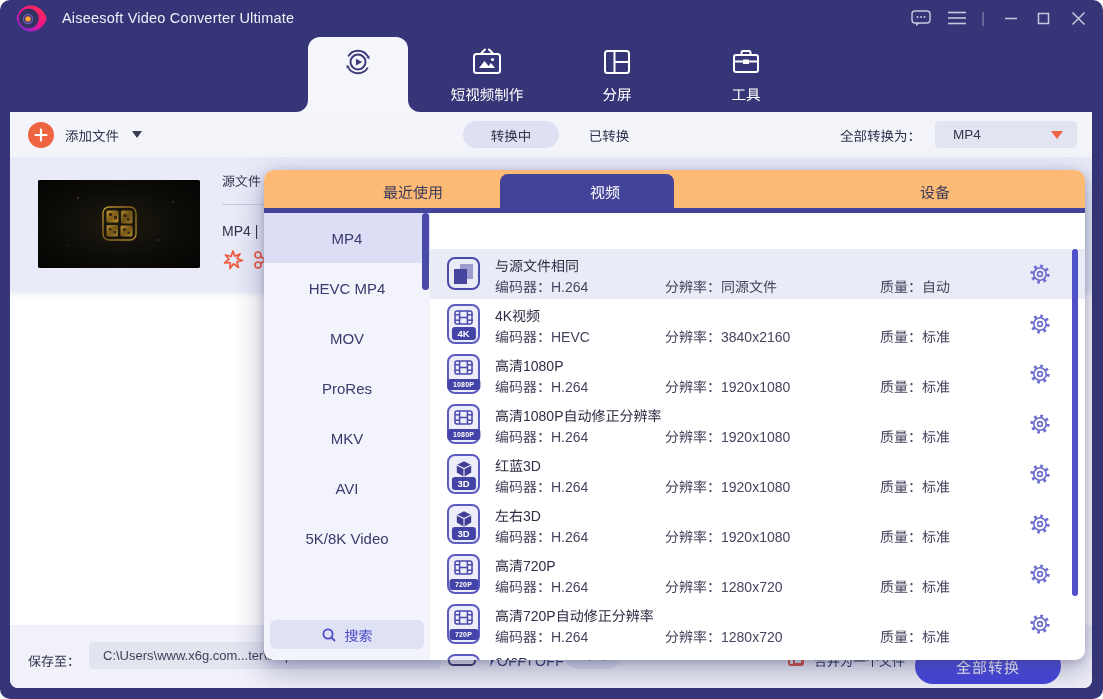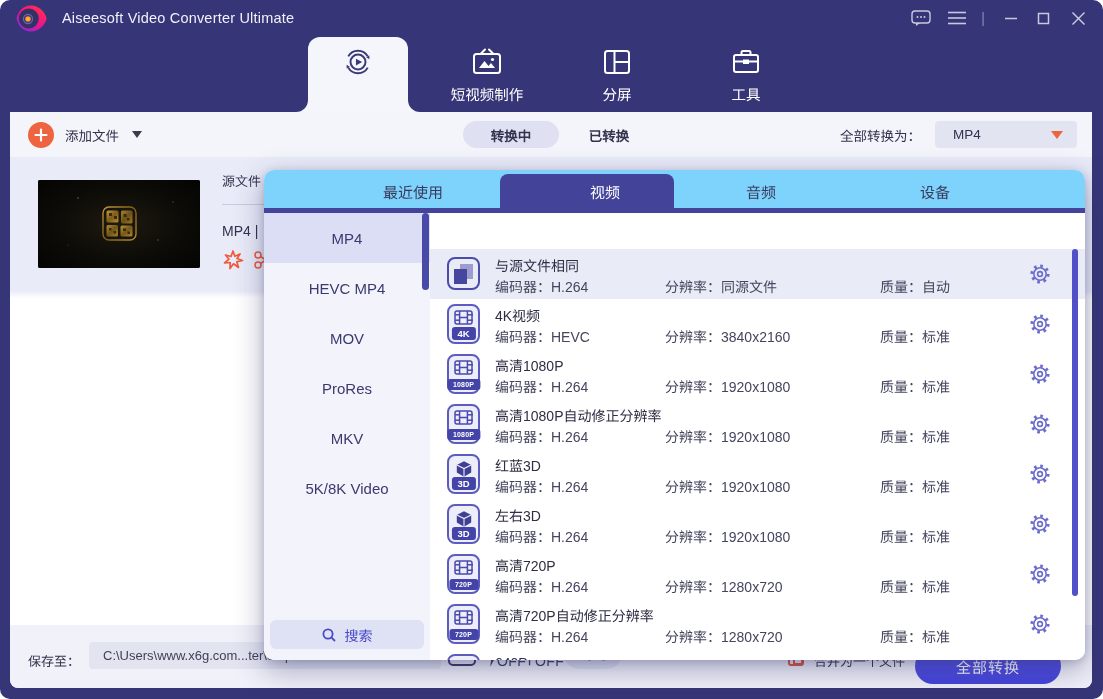--- a/index.html
+++ b/index.html
@@ -41,21 +41,21 @@
 
   
   .toolbar { position:absolute; left:0; top:0; width:100%; height:45px; background:#F3F5FB; }
   .addfile { position:absolute; left:18px; top:0; height:45px; display:flex; align-items:center; gap:11px; cursor:pointer; }
   .add-circle { width:26px; height:26px; border-radius:50%; background:#EE6440; color:#fff;
                 display:flex; align-items:center; justify-content:center; }
   .addfile .alabel { font-size:13.5px; color:#33334E; }
   .caret-dark { width:0; height:0; border-left:5.5px solid transparent; border-right:5.5px solid transparent;
                 border-top:7px solid #3A3A50; margin-left:2px; }
   .seg { position:absolute; top:9px; height:27px; border-radius:14px; display:flex; align-items:center;
-         justify-content:center; font-size:13.5px; color:#33334E; cursor:pointer;font-weight:bold; }
+         justify-content:center; font-size:13.5px; color:#33334E; cursor:pointer; }
   .seg-converting { left:453px; width:96px; background:#DFE1F3; }
   .seg-converted  { left:566px; width:66px; }
   .convertall { position:absolute; right:171px; top:0; height:45px; display:flex; align-items:center;
                 font-size:13.5px; color:#33334E; }
   .format-dd { position:absolute; left:925px; top:9px; width:142px; height:27px; background:#E3E4F1;
                border-radius:4px; display:flex; align-items:center; font-size:13.5px; color:#33334E;
                padding-left:18px; cursor:pointer; }
   .caret-orange { position:absolute; right:14px; top:10px; width:0; height:0;
                   border-left:6px solid transparent; border-right:6px solid transparent;
                   border-top:8px solid #EE6440; }
@@ -93,21 +93,21 @@
   .merge-label { position:absolute; left:804px; top:26px; font-size:13px; color:#33334E; }
   .convert-btn { position:absolute; left:905px; top:23px; width:146px; height:36px; border-radius:18px;
                  background:linear-gradient(180deg,#5757E9,#4444DA); color:#FFFFFF; font-size:15px;
                  display:flex; align-items:center; justify-content:center; cursor:pointer;
                  letter-spacing:1px; }
 
   
   .popup { position:absolute; left:264px; top:170px; width:821px; height:490px; background:#ffffff;
            border-radius:10px; box-shadow:0 10px 30px rgba(45,45,100,.38), 0 2px 8px rgba(45,45,100,.22);
            overflow:hidden; }
-  .popup-tabs { position:absolute; left:0; top:0; width:100%; height:38px; background:#7dd3fc; }
+  .popup-tabs { position:absolute; left:0; top:0; width:100%; height:38px; background:#fdba74; }
   .ptab { position:absolute; top:4px; width:174px; height:34px; display:flex; align-items:center;
           justify-content:center; font-size:15px; color:#3A3A5C; cursor:pointer; }
   .ptab.active { background:#44439A; color:#FFFFFF; border-radius:8px 8px 0 0;padding-left:36px; }
   .ptab1 { left:62px; } .ptab2 { left:236px; } .ptab3 { left:410px; } .ptab4 { left:584px; }
   .popup-underline { position:absolute; left:0; top:38px; width:100%; height:5px; background:#44439A; }
   .popup-body { position:absolute; left:0; top:43px; width:100%; height:447px; }
 
   .sidebar { position:absolute; left:0; top:0; width:166px; height:100%; background:#F3F4FB; }
   .side-item { height:50px; display:flex; align-items:center; justify-content:center;
                font-size:15px; color:#3A3A6E; cursor:pointer; }
@@ -359,33 +359,33 @@
       <div class="merge-icon"></div>
       <div class="merge-label">合并为一个文件</div>
       <div class="convert-btn">全部转换</div>
     </div>
   </div>
 
   <div class="popup">
     <div class="popup-tabs">
       <div class="ptab ptab1">最近使用</div>
       <div class="ptab ptab2 active">视频</div>
-      <div class="ptab ptab3">音频</div>
       <div class="ptab ptab4">设备</div>
     </div>
     <div class="popup-underline"></div>
 
     <div class="popup-body">
       <div class="sidebar">
         <div id="sidebar-items">
             <div class="side-item selected">MP4</div>
             <div class="side-item">HEVC MP4</div>
             <div class="side-item">MOV</div>
             <div class="side-item">ProRes</div>
             <div class="side-item">MKV</div>
+            <div class="side-item">AVI</div>
             <div class="side-item">5K/8K Video</div>
           </div>
         <div class="search-btn">
           <svg width="14" height="14" viewBox="0 0 14 14" fill="none" stroke="#4A4AC8" stroke-width="1.8">
             <circle cx="6" cy="6" r="4.6"></circle>
               <line x1="9.6" y1="9.6" x2="13" y2="13"></line>
           </svg>
           <span class="slabel">搜索</span>
         </div>
         <div class="side-scroll"></div>

